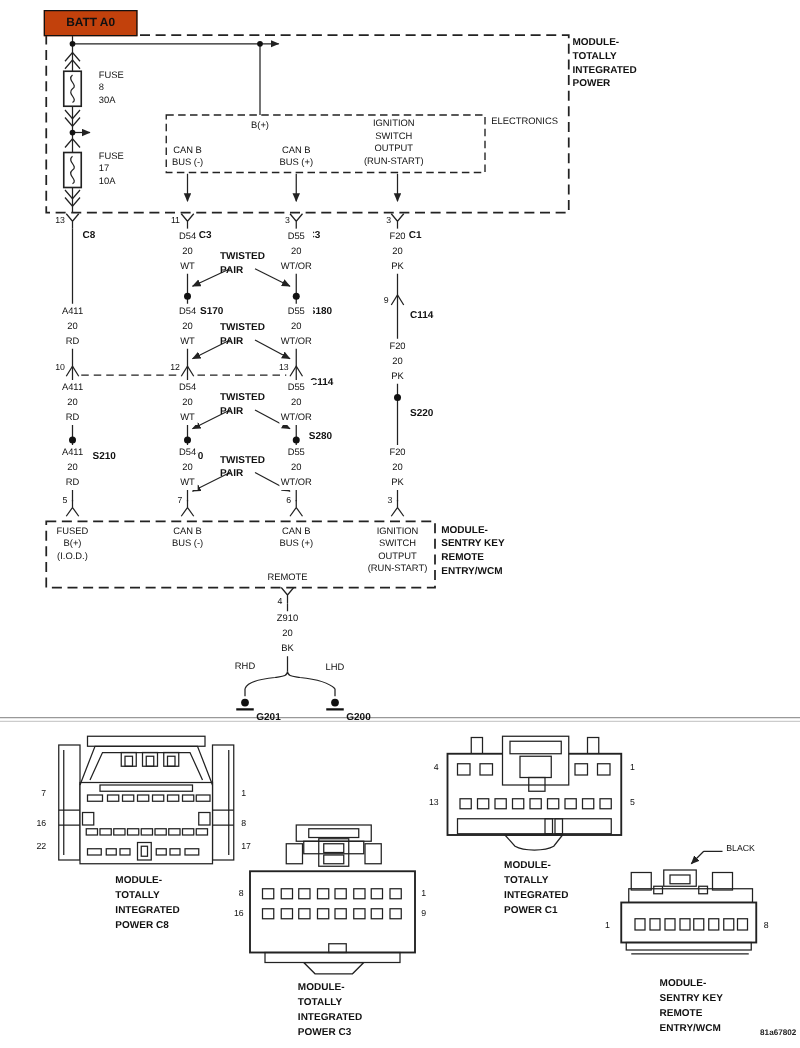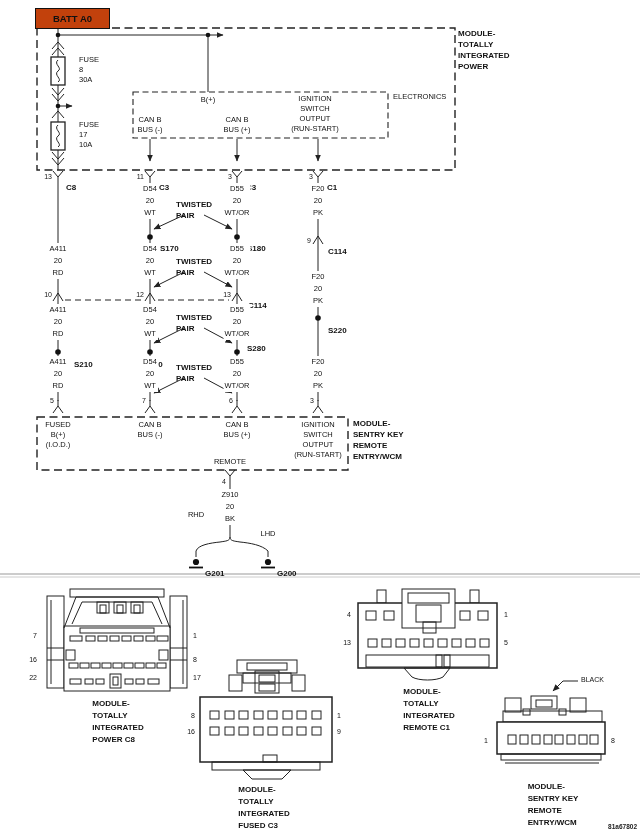--- a/index.html
+++ b/index.html
@@ -449,21 +449,21 @@
   <div>REMOTE</div>
   <div>ENTRY/WCM</div>
 </div>
 
 <div class="lbl s7 r" style="left:226px;top:477px">4</div>
 <div class="stack" style="left:230px;top:489px">
   <div>Z910</div>
   <div>20</div>
   <div>BK</div>
 </div>
-<div class="lbl c" style="left:196px;top:510px">RHD</div>
+<div class="lbl c" style="left:196px;top:528px">RHD</div>
 <div class="lbl c" style="left:268px;top:529px">LHD</div>
 <div class="lbl b s8" style="left:205px;top:557px">G201</div>
 <div class="lbl b s8" style="left:277px;top:557px">G200</div>
 
 <div class="lbl s7 r" style="left:37px;top:631px">7</div>
 <div class="lbl s7 r" style="left:37px;top:655px">16</div>
 <div class="lbl s7 r" style="left:37px;top:673px">22</div>
 <div class="lbl s7" style="left:193px;top:631px">1</div>
 <div class="lbl s7" style="left:193px;top:655px">8</div>
 <div class="lbl s7" style="left:193px;top:673px">17</div>
@@ -475,32 +475,32 @@
 </div>
 
 <div class="lbl s7 r" style="left:195px;top:711px">8</div>
 <div class="lbl s7 r" style="left:195px;top:727px">16</div>
 <div class="lbl s7" style="left:337px;top:711px">1</div>
 <div class="lbl s7" style="left:337px;top:727px">9</div>
 <div class="cap" style="left:264px;top:784px">
   <div>MODULE-</div>
   <div>TOTALLY</div>
   <div>INTEGRATED</div>
-  <div>FUSED C3</div>
+  <div>POWER C3</div>
 </div>
 
 <div class="lbl s7 r" style="left:351px;top:610px">4</div>
 <div class="lbl s7 r" style="left:351px;top:638px">13</div>
 <div class="lbl s7" style="left:504px;top:610px">1</div>
 <div class="lbl s7" style="left:504px;top:638px">5</div>
 <div class="cap" style="left:429px;top:686px">
   <div>MODULE-</div>
   <div>TOTALLY</div>
   <div>INTEGRATED</div>
-  <div>REMOTE C1</div>
+  <div>POWER C1</div>
 </div>
 
 <div class="lbl s7" style="left:581px;top:675px">BLACK</div>
 <div class="lbl s7 r" style="left:488px;top:736px">1</div>
 <div class="lbl s7" style="left:611px;top:736px">8</div>
 <div class="cap" style="left:553px;top:781px">
   <div>MODULE-</div>
   <div>SENTRY KEY</div>
   <div>REMOTE</div>
   <div>ENTRY/WCM</div>

